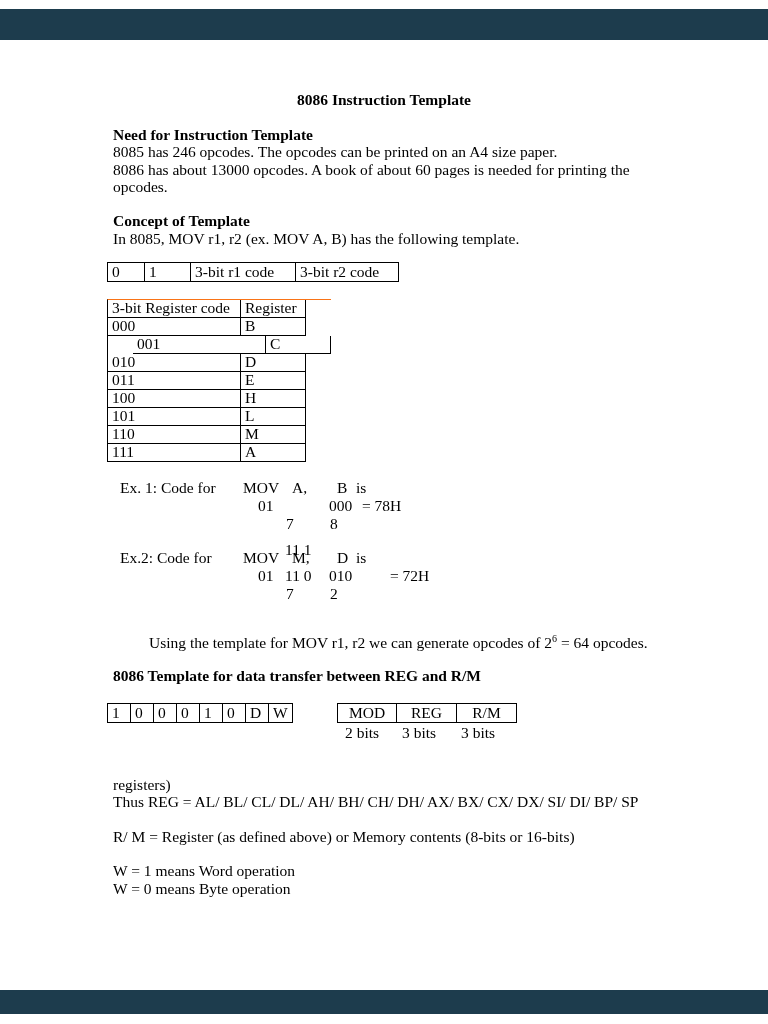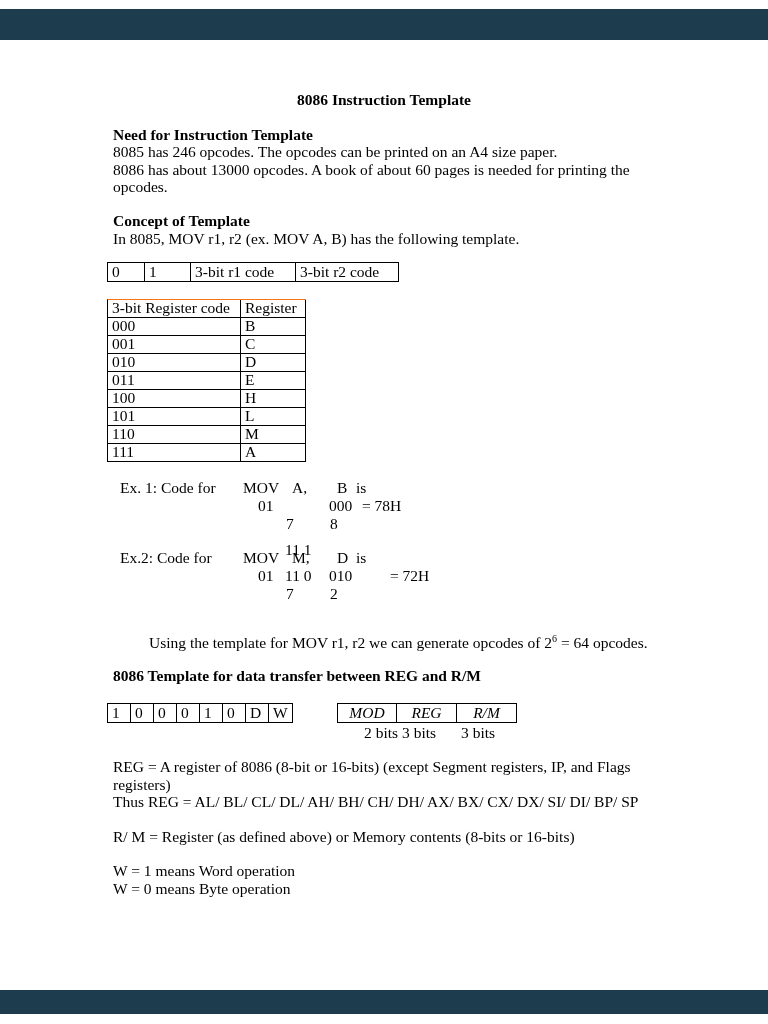--- a/index.html
+++ b/index.html
@@ -60,21 +60,21 @@
   <div class="tbl" style="top:299px; left:107px;">
     <div class="row">
       <div class="cell" style="width:133px;">3-bit Register code</div>
       <div class="cell" style="width:65px;">Register</div>
     </div>
     <div class="row">
       <div class="cell" style="width:133px;">000</div>
       <div class="cell" style="width:65px;">B</div>
     </div>
     <div class="row">
-      <div class="cell" style="width:133px;">001</div>
+      <div class="cell" style="width:133px;margin-left:25px;">001</div>
       <div class="cell" style="width:65px;">C</div>
     </div>
     <div class="row">
       <div class="cell" style="width:133px;">010</div>
       <div class="cell" style="width:65px;">D</div>
     </div>
     <div class="row">
       <div class="cell" style="width:133px;">011</div>
       <div class="cell" style="width:65px;">E</div>
     </div>
@@ -132,30 +132,29 @@
     <div class="cell" style="width:23px;">1</div>
     <div class="cell" style="width:23px;">0</div>
     <div class="cell" style="width:23px;">0</div>
     <div class="cell" style="width:23px;">0</div>
     <div class="cell" style="width:23px;">1</div>
     <div class="cell" style="width:23px;">0</div>
     <div class="cell" style="width:23px;">D</div>
     <div class="cell" style="width:23px;">W</div>
   </div>
 
-  <div class="trow" style="top:703px; left:337px;font-style:italic;">
+  <div class="trow" style="top:703px; left:337px;">
     <div class="cell cc" style="width:59px;">MOD</div>
     <div class="cell cc" style="width:60px;">REG</div>
     <div class="cell cc" style="width:59px;">R/M</div>
   </div>
-  <span class="abs" style="top:724px; left:364px;">2 bits</span>
+  <span class="abs" style="top:724px; left:345px;">2 bits</span>
   <span class="abs" style="top:724px; left:402px;">3 bits</span>
   <span class="abs" style="top:724px; left:461px;">3 bits</span>
 
-  <div class="abs" style="top:758px; left:113px;">REG = A register of 8086 (8-bit or 16-bits) (except Segment registers, IP, and Flags</div>
   <div class="abs" style="top:776px; left:113px;">registers)</div>
   <div class="abs" style="top:793px; left:113px;">Thus REG = AL/ BL/ CL/ DL/ AH/ BH/ CH/ DH/ AX/ BX/ CX/ DX/ SI/ DI/ BP/ SP</div>
 
   <div class="abs" style="top:828px; left:113px;">R/ M = Register (as defined above) or Memory contents (8-bits or 16-bits)</div>
 
   <div class="abs" style="top:862px; left:113px;">W = 1 means Word operation</div>
   <div class="abs" style="top:880px; left:113px;">W = 0 means Byte operation</div>
 
 </div>
 

